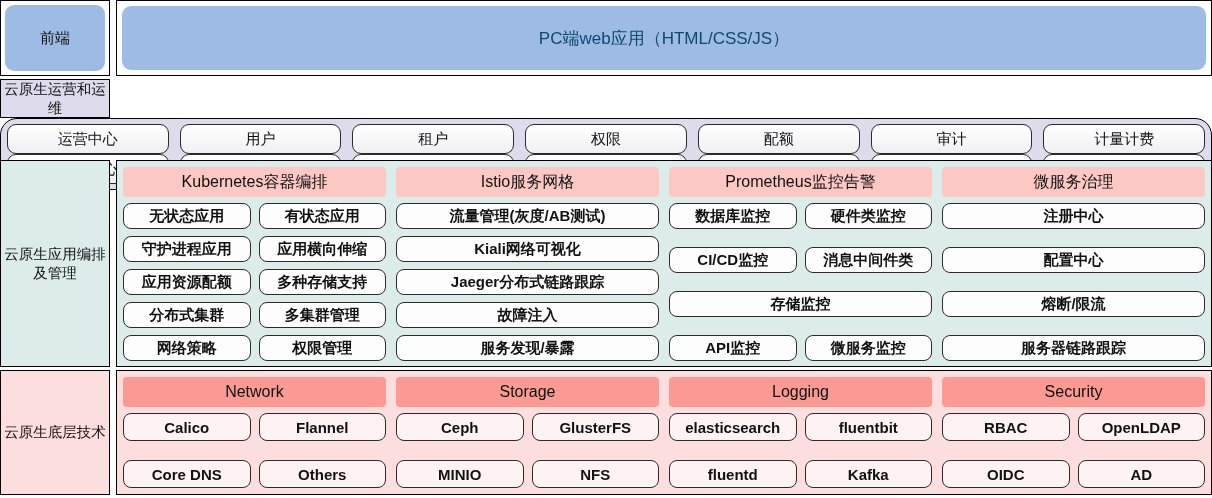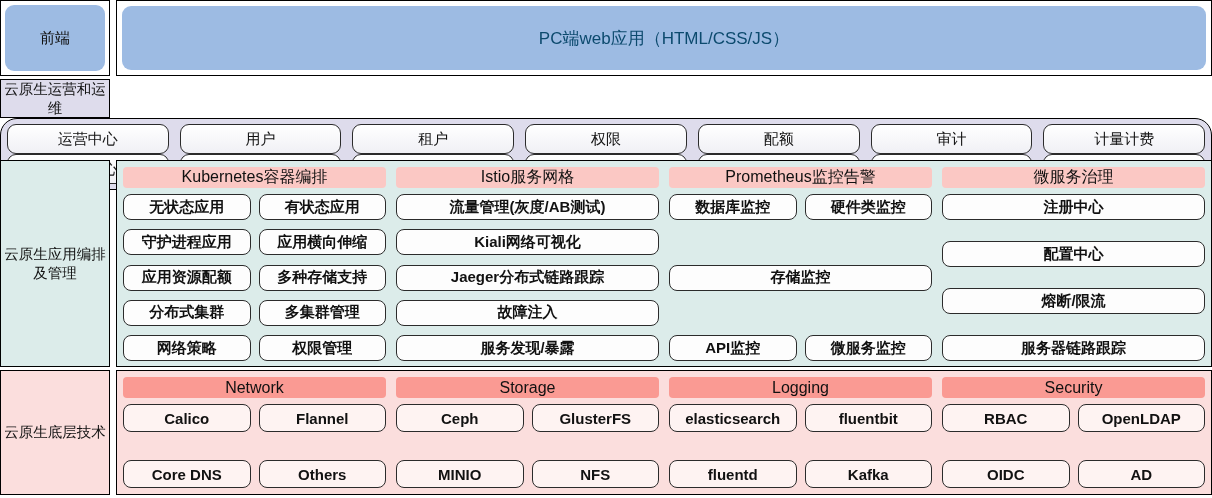--- a/index.html
+++ b/index.html
@@ -127,21 +127,21 @@
     flex-direction: row;
     gap: 10px;
   }
   .col {
     flex: 1;
     display: flex;
     flex-direction: column;
     min-width: 0;
   }
   .col-head {
-    height: 21px;
+    height: 30px;
     border-radius: 4px;
     display: flex;
     align-items: center;
     justify-content: center;
     font-size: 16px;
     color: #111;
     background: #fbc8c4;
     margin-bottom: 6px;
     white-space: nowrap;
   }
@@ -283,20 +283,24 @@
       </div>
 
       <div class="col">
         <div class="col-head">Prometheus监控告警</div>
         <div class="cell-grid">
           <div class="cell-row">
             <div class="cell">数据库监控</div>
             <div class="cell">硬件类监控</div>
           </div>
           <div class="cell-row">
+            <div class="cell">CI/CD监控</div>
+            <div class="cell">消息中间件类</div>
+          </div>
+          <div class="cell-row">
             <div class="cell">存储监控</div>
           </div>
           <div class="cell-row">
             <div class="cell">API监控</div>
             <div class="cell">微服务监控</div>
           </div>
         </div>
       </div>
 
       <div class="col">

